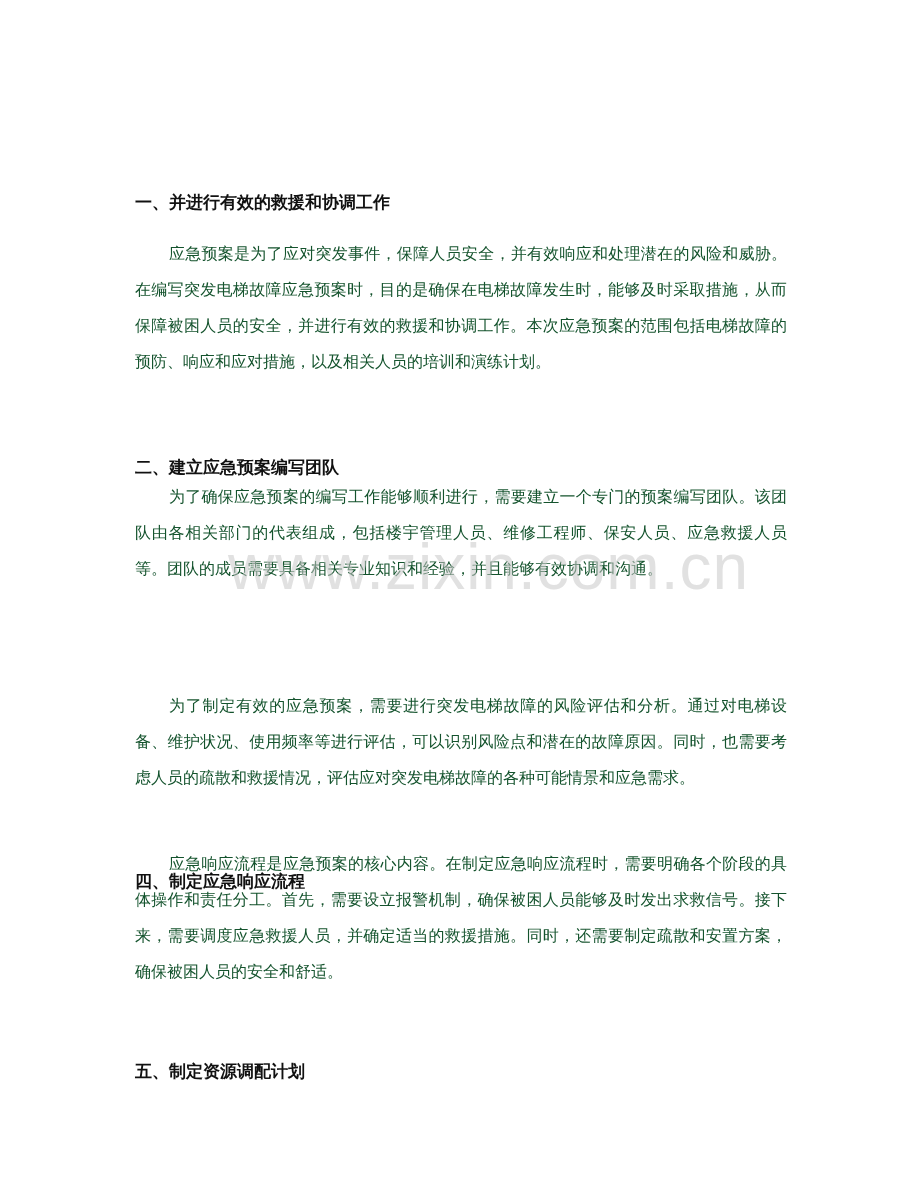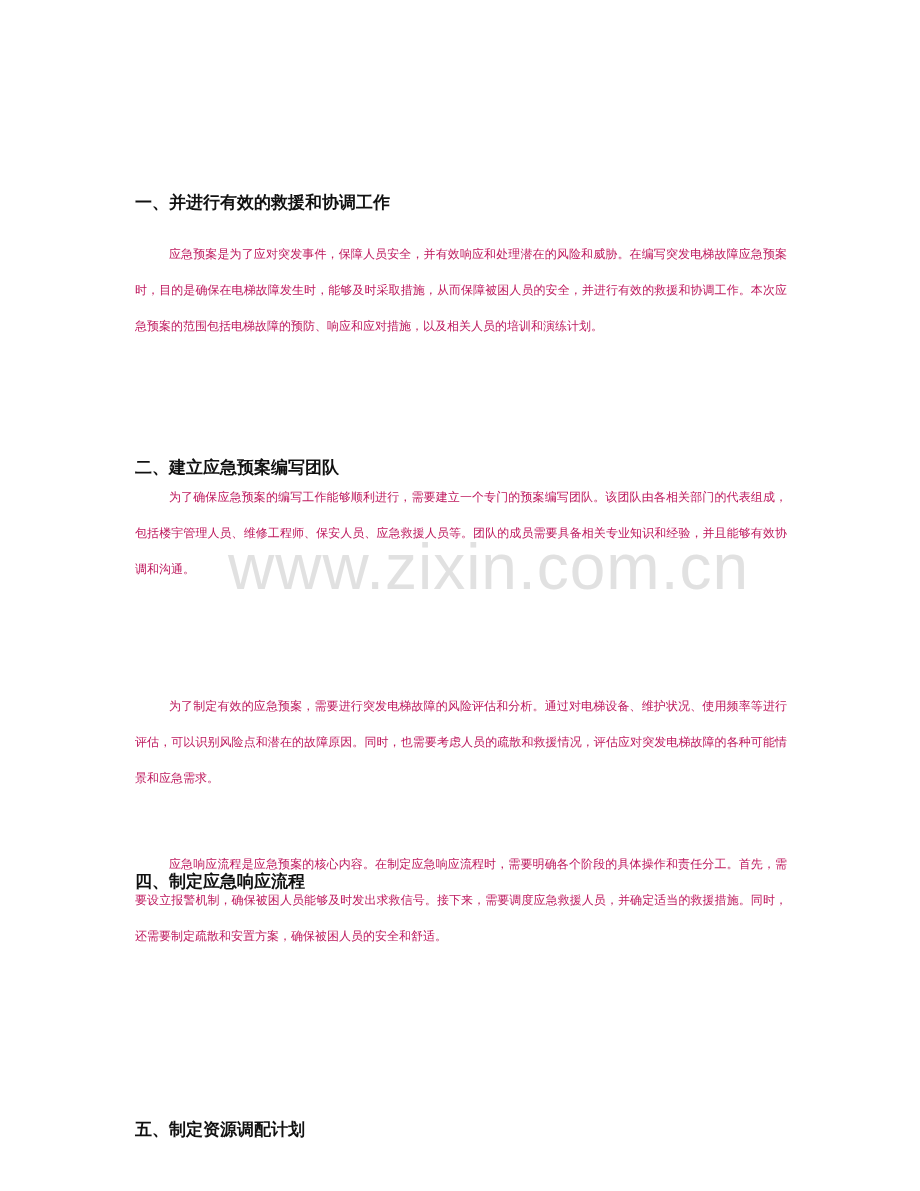--- a/index.html
+++ b/index.html
@@ -15,21 +15,21 @@
       letter-spacing: 1px;
     }
     .heading {
       position: absolute; left: 135px;
       font-family: "DejaVu Sans", "Liberation Sans", sans-serif;
       font-weight: bold; font-size: 17px; line-height: 26px; color: #111;
     }
     .para {
       position: absolute; left: 135px; width: 652px;
       font-family: "DejaVu Serif", "Liberation Serif", serif;
-      font-size: 12px; line-height: 36px; color: #be185d;
+      font-size: 16px; line-height: 36px; color: #14532d;
       text-align: justify; text-indent: 34px;
     }
     .watermark {
       position: absolute; left: 228px; top: 532px; width: 480px; height: 70px;
       font-family: "Liberation Sans", "DejaVu Sans", sans-serif;
       font-size: 64px; line-height: 70px; color: rgba(200,200,200,0.55);
       letter-spacing: 1px; pointer-events: none; white-space: nowrap;
     }
   </style>
 </head>
@@ -41,16 +41,16 @@
   <div class="para" style="top:236px;">应急预案是为了应对突发事件，保障人员安全，并有效响应和处理潜在的风险和威胁。在编写突发电梯故障应急预案时，目的是确保在电梯故障发生时，能够及时采取措施，从而保障被困人员的安全，并进行有效的救援和协调工作。本次应急预案的范围包括电梯故障的预防、响应和应对措施，以及相关人员的培训和演练计划。</div>
 
   <div class="heading" style="top:454px;">二、建立应急预案编写团队</div>
   <div class="para" style="top:479px;">为了确保应急预案的编写工作能够顺利进行，需要建立一个专门的预案编写团队。该团队由各相关部门的代表组成，包括楼宇管理人员、维修工程师、保安人员、应急救援人员等。团队的成员需要具备相关专业知识和经验，并且能够有效协调和沟通。</div>
 
   <div class="para" style="top:688px;">为了制定有效的应急预案，需要进行突发电梯故障的风险评估和分析。通过对电梯设备、维护状况、使用频率等进行评估，可以识别风险点和潜在的故障原因。同时，也需要考虑人员的疏散和救援情况，评估应对突发电梯故障的各种可能情景和应急需求。</div>
 
   <div class="heading" style="top:868px;">四、制定应急响应流程</div>
   <div class="para" style="top:846px;">应急响应流程是应急预案的核心内容。在制定应急响应流程时，需要明确各个阶段的具体操作和责任分工。首先，需要设立报警机制，确保被困人员能够及时发出求救信号。接下来，需要调度应急救援人员，并确定适当的救援措施。同时，还需要制定疏散和安置方案，确保被困人员的安全和舒适。</div>
 
-  <div class="heading" style="top:1116px;">五、制定资源调配计划</div>
+  <div class="heading" style="top:1058px;">五、制定资源调配计划</div>
 
   <div class="watermark">www.zixin.com.cn</div>
 </div>
 
 </body></html>

